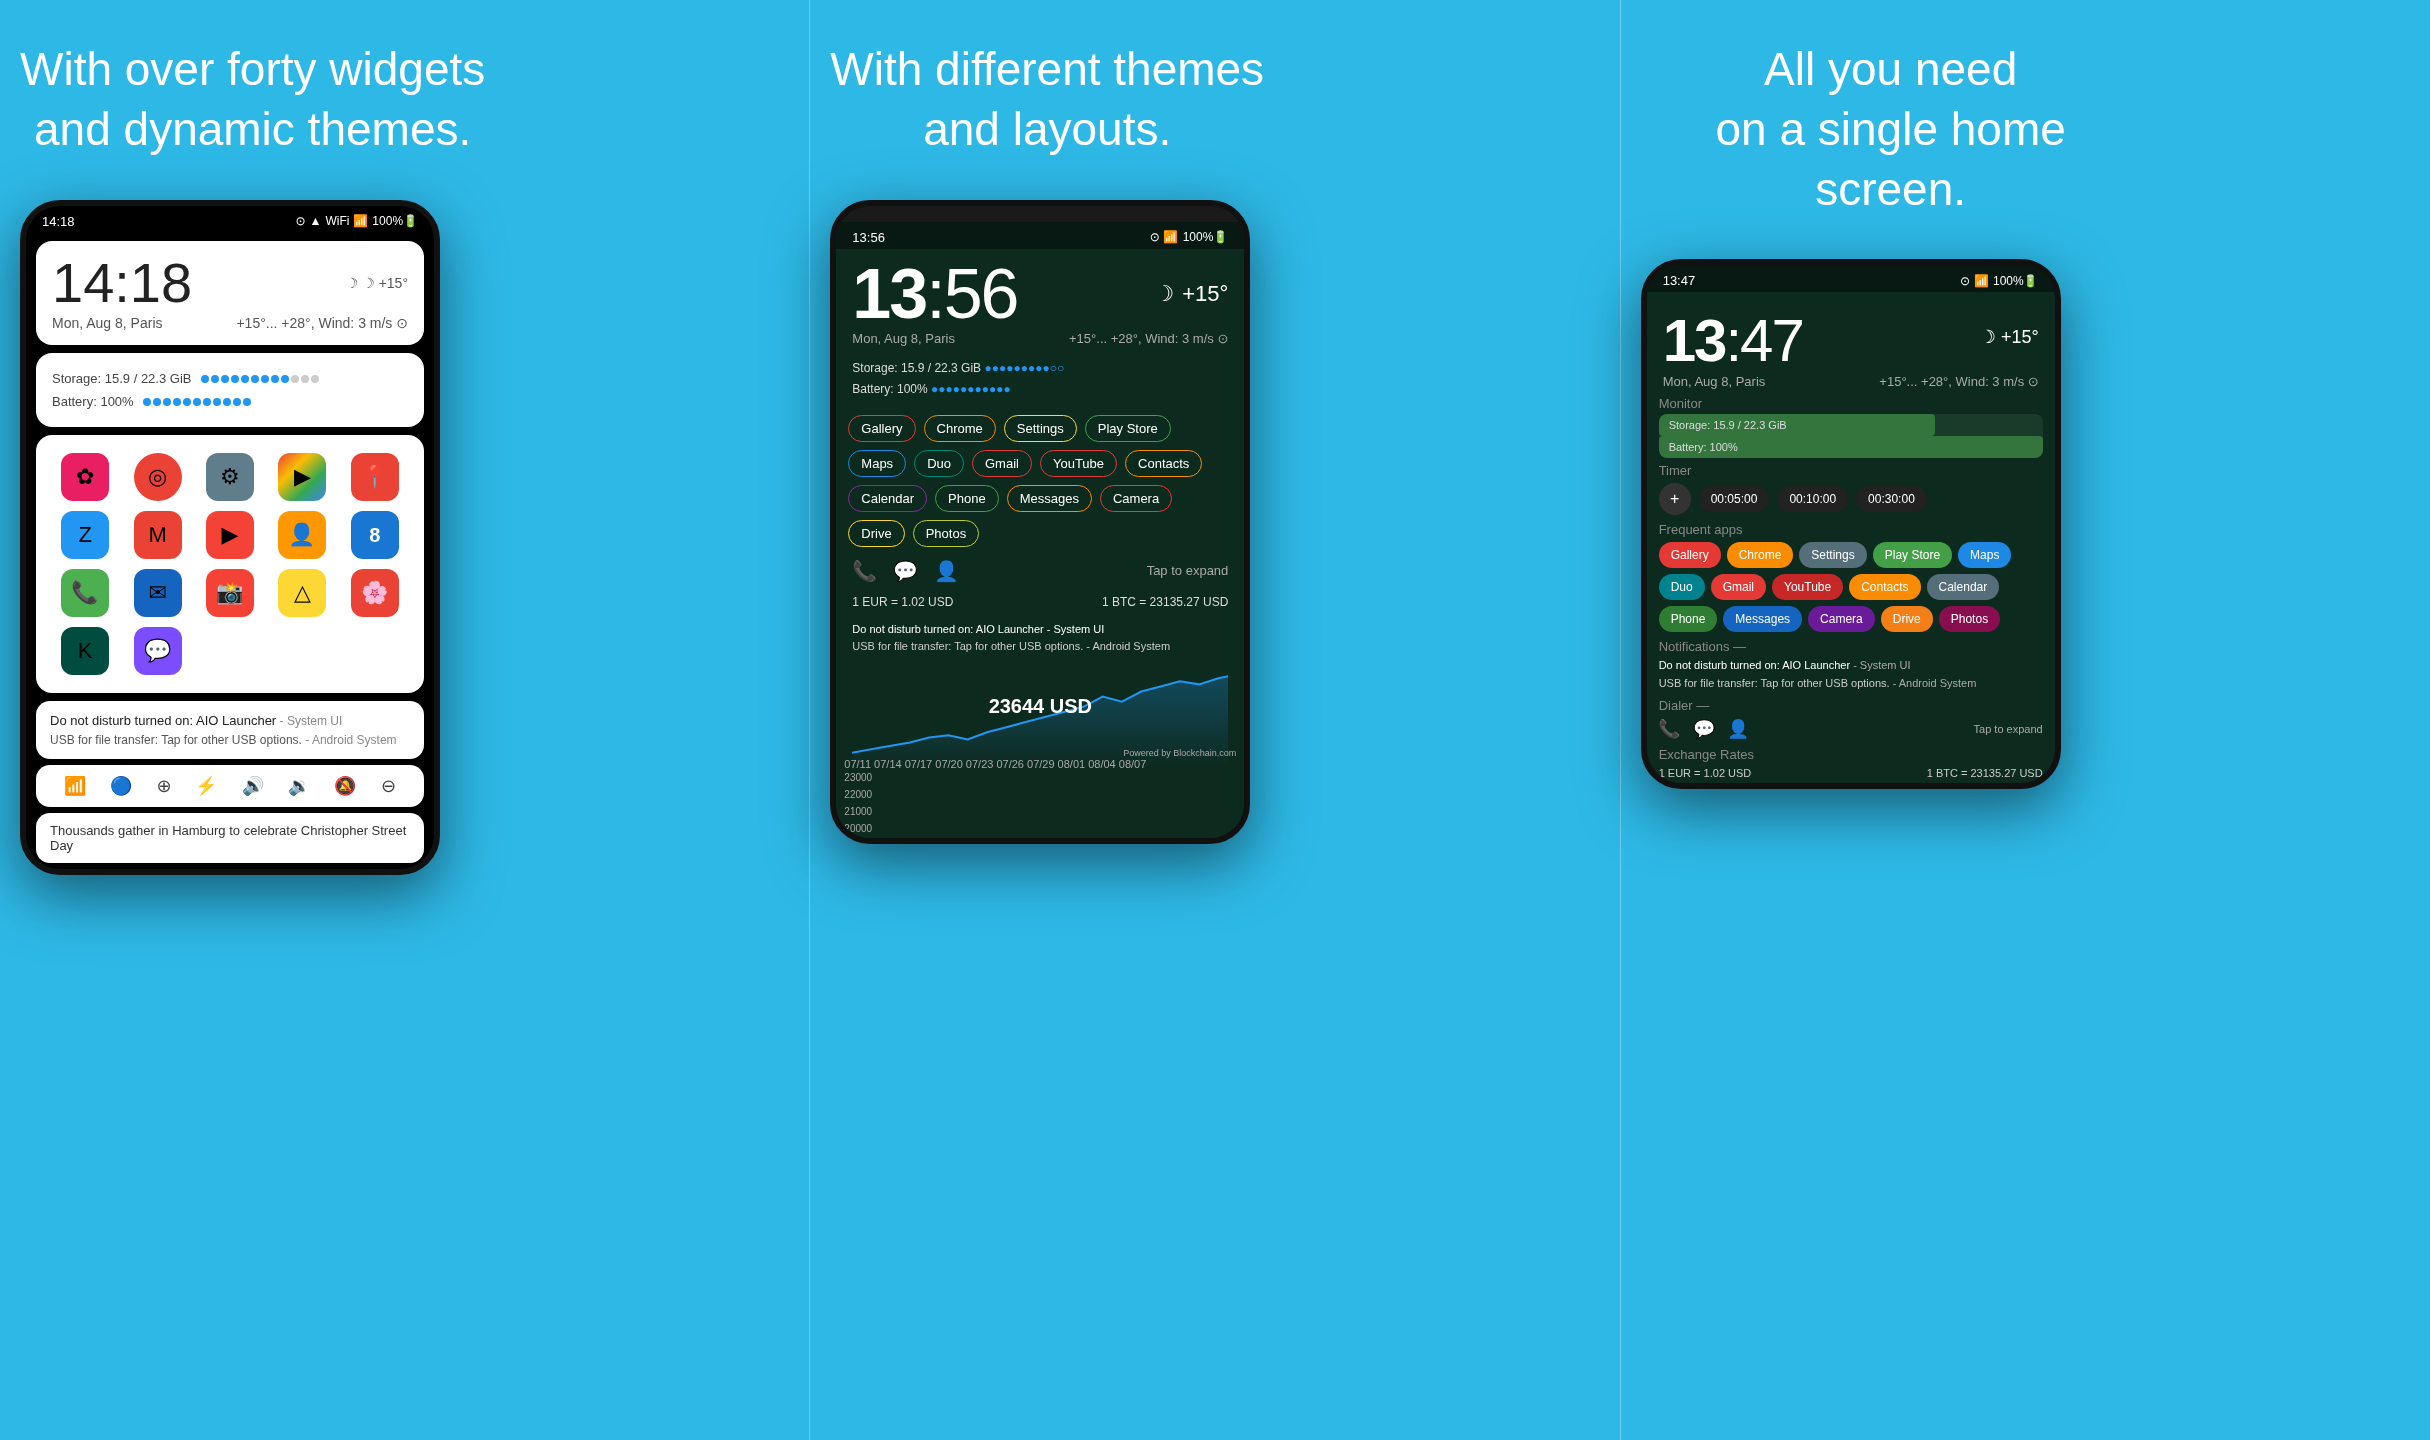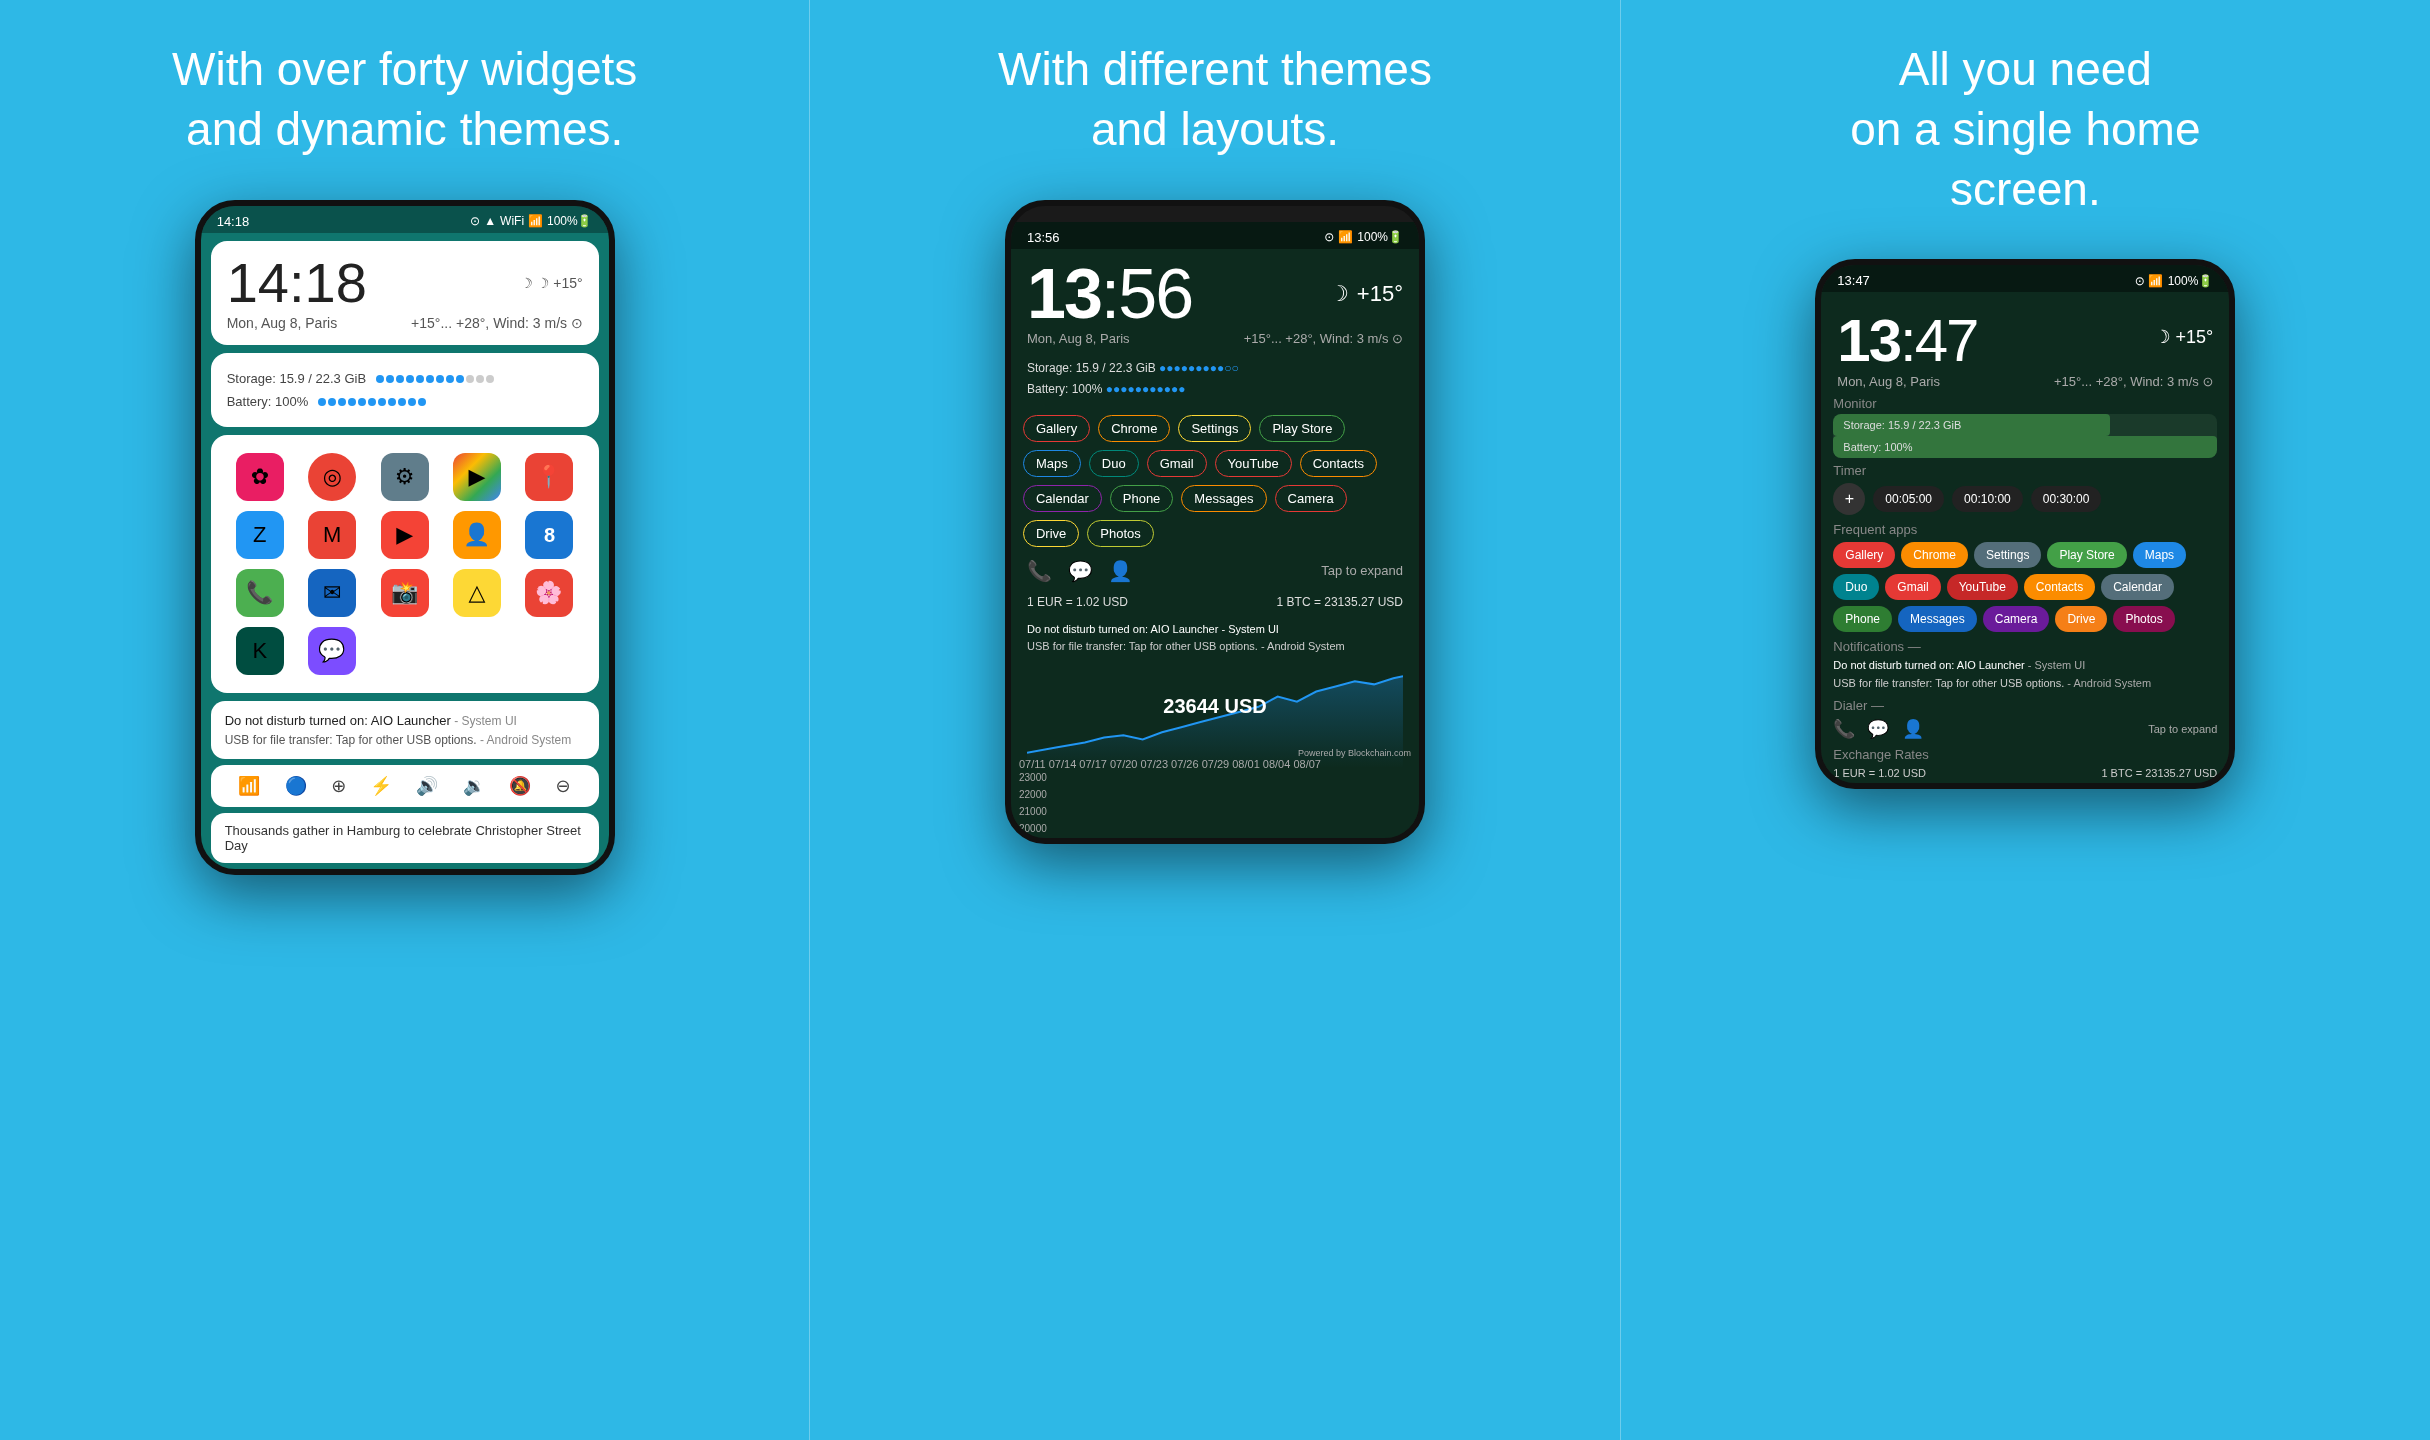--- a/index.html
+++ b/index.html
@@ -10,21 +10,21 @@
       font-family: 'Segoe UI', Arial, sans-serif;
       display: flex;
       flex-direction: row;
       overflow: hidden;
     }
 
     .panel {
       flex: 1;
       display: flex;
       flex-direction: column;
-      align-items: center;
+      align-items: flex-start;
       padding: 40px 20px 20px;
       position: relative;
     }
 
     .panel + .panel {
       border-left: 1px solid rgba(255,255,255,0.3);
     }
 
     .panel-title {
       color: white;
@@ -65,21 +65,21 @@
 
     .status-icons {
       display: flex;
       gap: 4px;
       align-items: center;
       font-size: 12px;
     }
 
     
     .phone1 .phone-screen {
-      background: #0f766e;
+      background: #000000;
       border-radius: 19px;
     }
 
     .phone1 .status-bar {
       background: rgba(0,0,0,0.3);
       color: white;
     }
 
     .widget-card {
       background: white;

